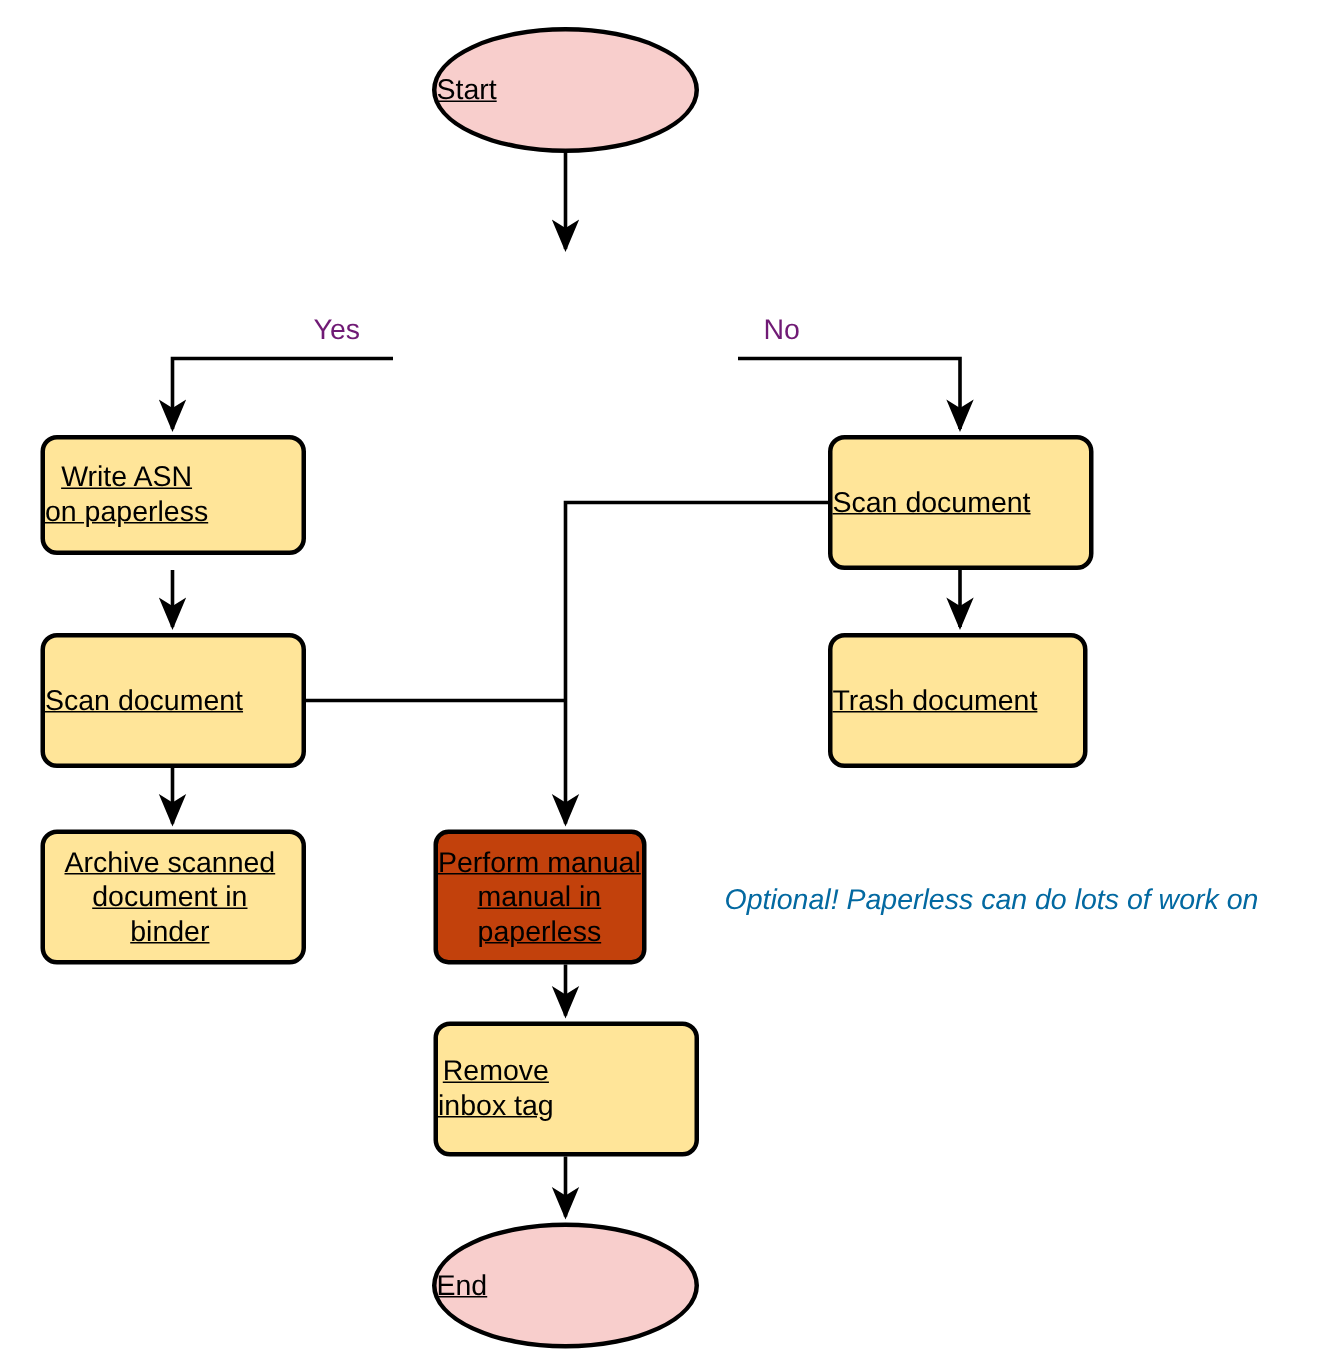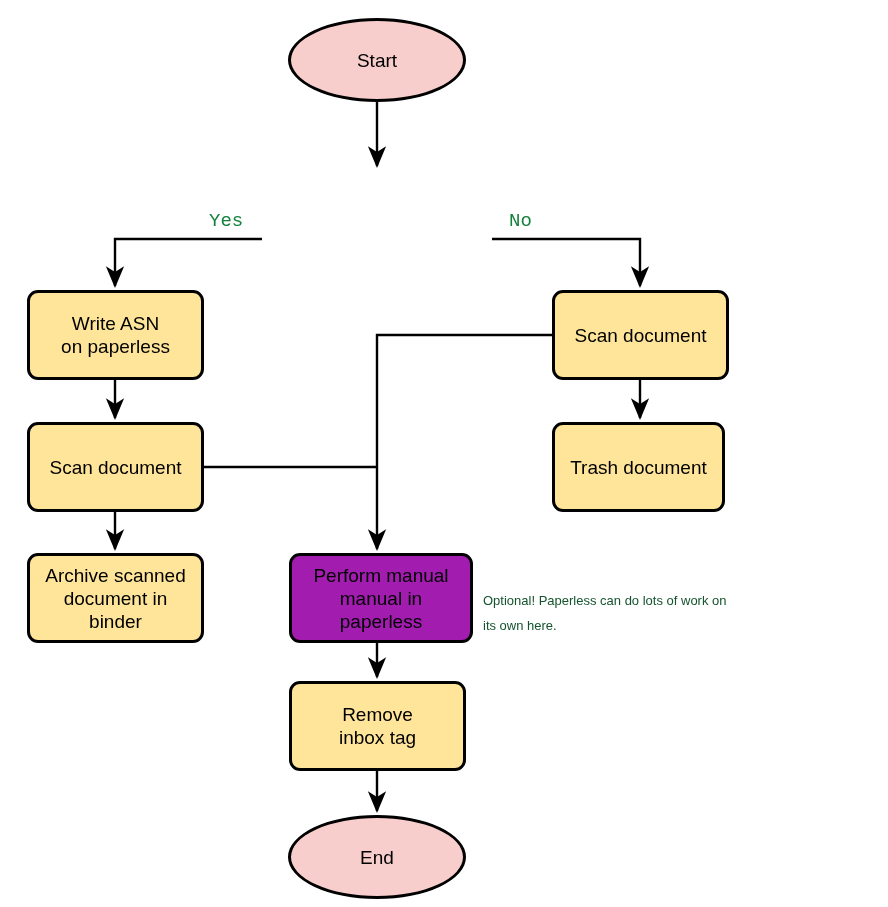--- a/index.html
+++ b/index.html
@@ -25,26 +25,26 @@
     left: 0;
     top: 0;
     width: 888px;
     height: 907px;
   }
   .node {
     position: absolute;
     box-sizing: border-box;
     display: flex;
     align-items: center;
-    justify-content: center;
     text-align: center;
     font-size: 19px;
     line-height: 23px;
     color: #000000;
     z-index: 3;
+    text-decoration: underline;
   }
   .node-process {
     border: 3px solid #000000;
     border-radius: 11px;
   }
   .node-terminal {
     border: 3.5px solid #000000;
     border-radius: 50%;
   }
   .node-decision {
@@ -62,30 +62,30 @@
   .decision-label {
     position: relative;
     z-index: 2;
     width: 100%;
     text-align: center;
   }
   .edge-label {
     position: absolute;
     font-size: 19px;
     line-height: 22px;
-    color: #15803d;
+    color: #701a75;
     white-space: nowrap;
     z-index: 4;
-    font-family: Liberation Mono, monospace;
   }
   .note {
     position: absolute;
-    font-size: 13px;
+    font-size: 19px;
     line-height: 25px;
-    color: #14532d;
+    font-style: italic;
+    color: #0369a1;
     z-index: 4;
   }
   .nl { display: block; }
 </style>
 </head>
 <body>
 
 <div id="flow-root">
 
   <svg id="edge-layer" viewBox="0 0 888 907" width="888" height="907" aria-hidden="true">
@@ -120,64 +120,63 @@
   </svg>
 
   <div class="node node-terminal" style="left:288px; top:18px; width:178px; height:84px; background:#f8cecc;">
     <span>Start</span>
   </div>
 
 
   <div class="edge-label" style="left:209px; top:210px;">Yes</div>
   <div class="edge-label" style="left:509px; top:210px;">No</div>
 
-  <div class="node node-process" style="left:27px; top:290px; width:177px; height:90px; background:#ffe599;">
+  <div class="node node-process" style="left:27px; top:290px; width:177px; height:80px; background:#ffe599;">
     <div>
       <span class="nl">Write ASN</span>
       <span class="nl">on paperless</span>
     </div>
   </div>
 
   <div class="node node-process" style="left:27px; top:422px; width:177px; height:90px; background:#ffe599;">
     <span>Scan document</span>
   </div>
 
-  <div class="node node-process" style="left:27px; top:553px; width:177px; height:90px; background:#ffe599;">
+  <div class="node node-process" style="left:27px; top:553px; width:177px; height:90px; background:#ffe599;padding-left:13px;">
     <div>
       <span class="nl">Archive scanned</span>
       <span class="nl">document in</span>
       <span class="nl">binder</span>
     </div>
   </div>
 
   <div class="node node-process" style="left:552px; top:290px; width:177px; height:90px; background:#ffe599;">
     <span>Scan document</span>
   </div>
 
   <div class="node node-process" style="left:552px; top:422px; width:173px; height:90px; background:#ffe599;">
     <span>Trash document</span>
   </div>
 
-  <div class="node node-process" style="left:289px; top:553px; width:184px; height:90px; background:#a21caf;">
+  <div class="node node-process" style="left:289px; top:553px; width:142px; height:90px; background:#c2410c;border-radius:10px;">
     <div>
       <span class="nl">Perform manual</span>
       <span class="nl">manual in</span>
       <span class="nl">paperless</span>
     </div>
   </div>
 
   <div class="node node-process" style="left:289px; top:681px; width:177px; height:90px; background:#ffe599;">
     <div>
       <span class="nl">Remove</span>
       <span class="nl">inbox tag</span>
     </div>
   </div>
 
   <div class="node node-terminal" style="left:288px; top:815px; width:178px; height:84px; background:#f8cecc;">
     <span>End</span>
   </div>
 
   <div class="note" style="left:483px; top:588px; width:400px;">
     <span class="nl">Optional! Paperless can do lots of work on</span>
-    <span class="nl">its own here.</span>
   </div>
 
 </div>
 
 </body></html>

